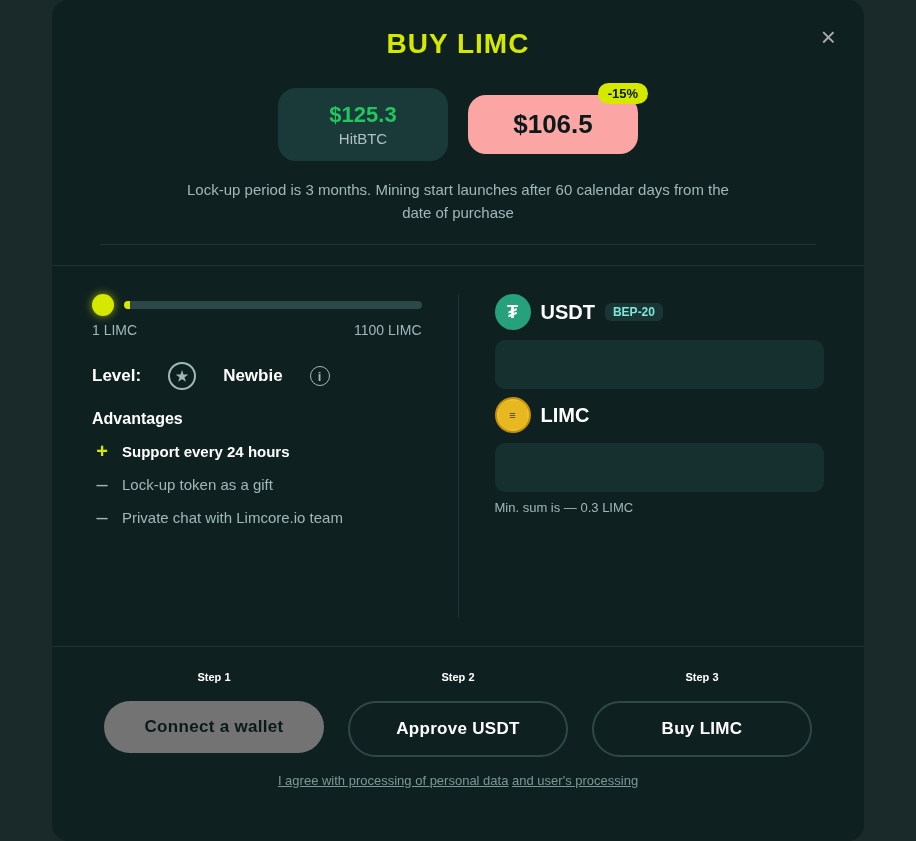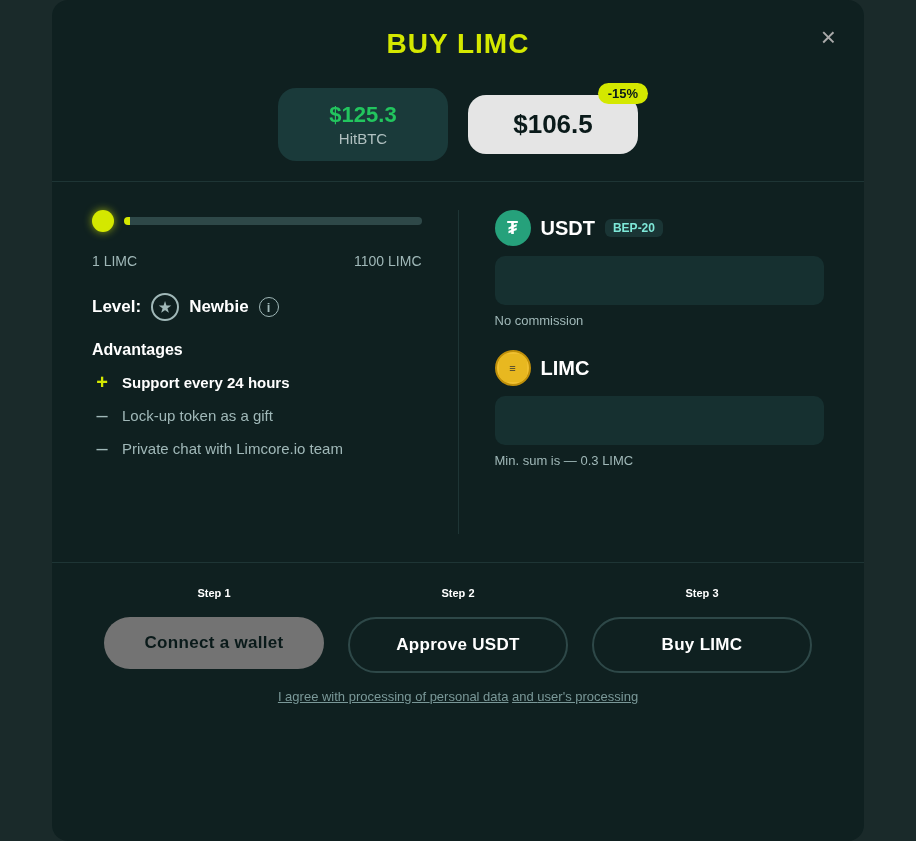--- a/index.html
+++ b/index.html
@@ -62,21 +62,21 @@
       font-size: 22px;
       font-weight: 700;
       color: #22c55e;
     }
     .price-card .exchange {
       font-size: 15px;
       color: #b0c0c0;
       margin-top: 2px;
     }
     .price-card-highlight {
-      background: #e5e5e5;
+      background: #fca5a5;
       border-radius: 18px;
       padding: 14px 32px;
       text-align: center;
       min-width: 170px;
       position: relative;
     }
     .price-card-highlight .amount {
       font-size: 26px;
       font-weight: 800;
       color: #0a1a1a;
@@ -142,28 +142,28 @@
       outline: none;
     }
     input[type=range]::-webkit-slider-thumb {
       -webkit-appearance: none;
       width: 0;
       height: 0;
     }
     .slider-labels {
       display: flex;
       justify-content: space-between;
-      margin-top: 21px;
+      margin-top: 6px;
       color: #a0b8b8;
       font-size: 14px;
     }
     .level-row {
       display: flex;
       align-items: center;
-      gap: 10px;
+      gap: 27px;
       margin-top: 24px;
       font-size: 17px;
       font-weight: 700;
     }
     .level-badge {
       width: 28px;
       height: 28px;
       border-radius: 50%;
       border: 2px solid #a0b8b8;
       display: flex;
@@ -354,20 +354,21 @@
       <div class="price-card">
         <div class="amount">$125.3</div>
         <div class="exchange">HitBTC</div>
       </div>
       <div class="price-card-highlight">
         <span class="discount-badge">-15%</span>
         <div class="amount">$106.5</div>
       </div>
     </div>
 
+    <p class="lock-desc">Lock-up period is 3 months. Mining start launches after 60 calendar days from the date of purchase</p>
   </div>
 
   <div class="modal-body">
 
     <div class="left-panel">
 
       <div class="slider-container">
         <div class="slider-wrapper">
           <div class="slider-dot"></div>
           <input type="range" min="1" max="1100" value="1" style="">
@@ -408,21 +409,20 @@
     <div class="right-panel">
       
       <div class="token-row">
         <div class="usdt-circle">
           <span style="color:#fff;font-weight:900;font-size:18px;">₮</span>
         </div>
         <span class="token-name">USDT</span>
         <span class="token-badge">BEP-20</span>
       </div>
       <input class="token-input" type="text" style="">
-      <div class="input-hint">No commission</div>
 
       
       <div class="token-row">
         <div class="limc-circle">
           <div class="limc-inner">
             <span style="color:#333;font-size:11px;font-weight:900;">≡</span>
           </div>
         </div>
         <span class="token-name">LIMC</span>
       </div>

